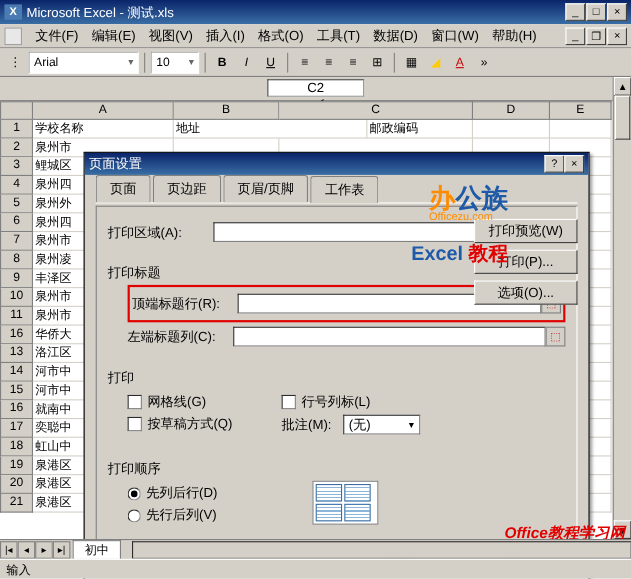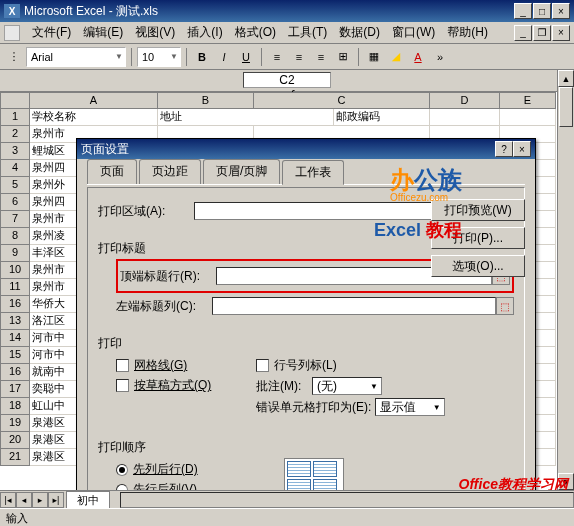--- a/index.html
+++ b/index.html
@@ -58,21 +58,21 @@
 .ref-btn { width: 18px; height: 18px; background: #d4d0c8; border: 1px solid #808080; display: flex; align-items: center; justify-content: center; font-size: 10px; cursor: pointer; color: #c00; }
 .groupset { margin: 20px 0 4px; }
 .group-lbl { font-size: 12px; margin-bottom: 2px; }
 .indent { margin-left: 18px; }
 .red-box { border: 2px solid #e00000; padding: 2px 2px; margin: 2px 0; }
 .chk-row { display: flex; align-items: center; margin: 3px 0; font-size: 12px; }
 .chk { width: 13px; height: 13px; border: 1px inset #808080; background: #fff; margin-right: 5px; }
 .radio { width: 12px; height: 12px; border-radius: 50%; border: 1px inset #808080; background: #fff; margin-right: 5px; position: relative; }
 .radio.on::after { content: ""; width: 6px; height: 6px; border-radius: 50%; background: #000; position: absolute; left: 2px; top: 2px; }
 .twocol { display: flex; }
-.col-l { width: 140px; text-decoration: underline; }
+.col-l { width: 140px; }
 .combo { border: 1px inset #808080; background: #fff; height: 18px; padding: 0 16px 0 4px; display: flex; align-items: center; position: relative; font-size: 12px; min-width: 70px; }
 .combo::after { content: "▼"; position: absolute; right: 3px; font-size: 8px; color: #000; }
 .sheet-order-img { width: 60px; height: 40px; border: 1px solid #808080; background: #fff; margin-left: 28px; display: flex; flex-wrap: wrap; padding: 2px; gap: 2px; }
 .sheet-order-img .pg { width: 24px; height: 16px; border: 1px solid #3a6ea5; background: repeating-linear-gradient(#fff, #fff 2px, #8bb5d9 2px, #8bb5d9 3px); }
 .side-btns { position: absolute; right: 10px; top: 40px; display: flex; flex-direction: column; gap: 6px; }
 .dlg-btn { width: 94px; height: 22px; background: #d4d0c8; border: 1px solid #fff; border-right-color: #404040; border-bottom-color: #404040; font-size: 12px; cursor: pointer; }
 .dlg-footer { position: absolute; right: 10px; bottom: 8px; display: flex; gap: 10px; }
 
 
 .wm1 { position: absolute; right: 112px; top: 164px; font-size: 24px; font-weight: bold; color: #1e5aa8; pointer-events: none; }
@@ -395,21 +395,20 @@
           </div>
           <div>
             <div class="chk-row">
                 <span class="chk"></span>
                 <span>行号列标(L)</span>
               </div>
             <div class="chk-row">
                 <span style="width:56px">批注(M):</span>
                 <span class="combo">(无)</span>
               </div>
-            <div class="chk-row"><span>错误单元格打印为(E):</span>&nbsp;<span class="combo">显示值</span></div>
           </div>
         </div>
       </div>
 
       <div class="groupset">
         <div class="group-lbl">打印顺序</div>
         <div class="indent twocol">
           <div class="col-l">
             <div class="chk-row">
                 <span class="radio on"></span>

